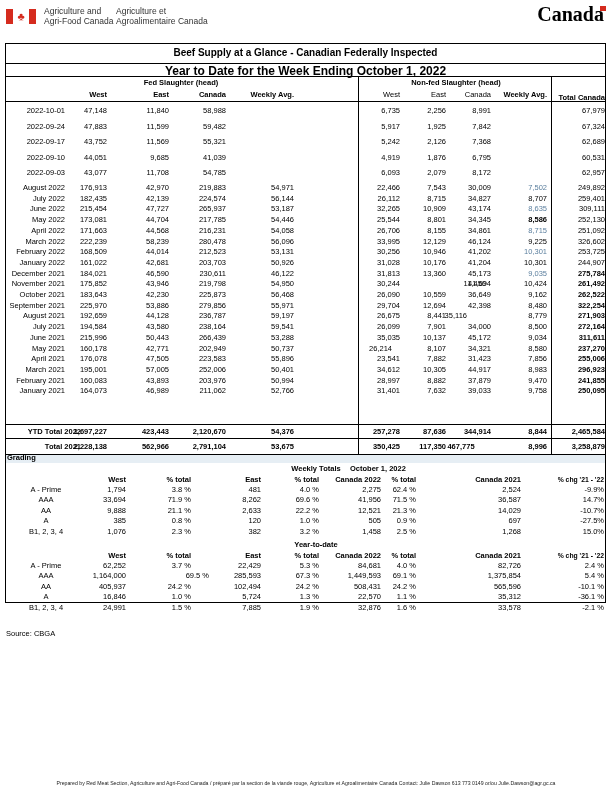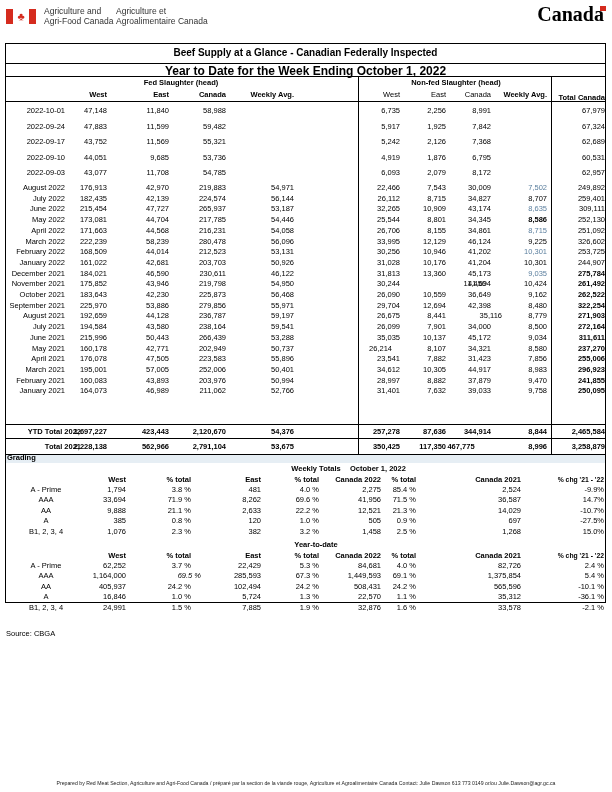--- a/index.html
+++ b/index.html
@@ -91,21 +91,21 @@
       <div class="t r" style="left: 41px; top: 93px; width: 60px;">43,752</div>
       <div class="t r" style="left: 103px; top: 93px; width: 60px;">11,569</div>
       <div class="t r" style="left: 160px; top: 93px; width: 60px;">55,321</div>
       <div class="t r" style="left: 334px; top: 93px; width: 60px;">5,242</div>
       <div class="t r" style="left: 380px; top: 93px; width: 60px;">2,126</div>
       <div class="t r" style="left: 425px; top: 93px; width: 60px;">7,368</div>
       <div class="t r" style="left: 539px; top: 93px; width: 60px;">62,689</div>
       <div class="t r" style="left: 0px; top: 108.5px; width: 59px;">2022-09-10</div>
       <div class="t r" style="left: 41px; top: 108.5px; width: 60px;">44,051</div>
       <div class="t r" style="left: 103px; top: 108.5px; width: 60px;">9,685</div>
-      <div class="t r" style="left: 160px; top: 108.5px; width: 60px;">53,736</div>
+      <div class="t r" style="left: 160px; top: 108.5px; width: 60px;">41,039</div>
       <div class="t r" style="left: 334px; top: 108.5px; width: 60px;">4,919</div>
       <div class="t r" style="left: 380px; top: 108.5px; width: 60px;">1,876</div>
       <div class="t r" style="left: 425px; top: 108.5px; width: 60px;">6,795</div>
       <div class="t r" style="left: 539px; top: 108.5px; width: 60px;">60,531</div>
       <div class="t r" style="left: 0px; top: 124px; width: 59px;">2022-09-03</div>
       <div class="t r" style="left: 41px; top: 124px; width: 60px;">43,077</div>
       <div class="t r" style="left: 103px; top: 124px; width: 60px;">11,708</div>
       <div class="t r" style="left: 160px; top: 124px; width: 60px;">54,785</div>
       <div class="t r" style="left: 334px; top: 124px; width: 60px;">6,093</div>
       <div class="t r" style="left: 380px; top: 124px; width: 60px;">2,079</div>
@@ -231,21 +231,21 @@
       <div class="t r" style="left: 425px; top: 256.7px; width: 60px;">42,398</div>
       <div class="t r" style="left: 481px; top: 256.7px; width: 60px;">8,480</div>
       <div class="t r b" style="left: 539px; top: 256.7px; width: 60px;">322,254</div>
       <div class="t r" style="left: 0px; top: 267.4px; width: 59px;">August 2021</div>
       <div class="t r" style="left: 41px; top: 267.4px; width: 60px;">192,659</div>
       <div class="t r" style="left: 103px; top: 267.4px; width: 60px;">44,128</div>
       <div class="t r" style="left: 160px; top: 267.4px; width: 60px;">236,787</div>
       <div class="t r" style="left: 228px; top: 267.4px; width: 60px;">59,197</div>
       <div class="t r" style="left: 334px; top: 267.4px; width: 60px;">26,675</div>
       <div class="t r" style="left: 380px; top: 267.4px; width: 60px;">8,441</div>
-      <div class="t r" style="left: 436px; top: 267.4px; width: 60px;">35,116</div>
+      <div class="t r" style="left: 401px; top: 267.4px; width: 60px;">35,116</div>
       <div class="t r" style="left: 481px; top: 267.4px; width: 60px;">8,779</div>
       <div class="t r b" style="left: 539px; top: 267.4px; width: 60px;">271,903</div>
       <div class="t r" style="left: 0px; top: 278.1px; width: 59px;">July 2021</div>
       <div class="t r" style="left: 41px; top: 278.1px; width: 60px;">194,584</div>
       <div class="t r" style="left: 103px; top: 278.1px; width: 60px;">43,580</div>
       <div class="t r" style="left: 160px; top: 278.1px; width: 60px;">238,164</div>
       <div class="t r" style="left: 228px; top: 278.1px; width: 60px;">59,541</div>
       <div class="t r" style="left: 334px; top: 278.1px; width: 60px;">26,099</div>
       <div class="t r" style="left: 380px; top: 278.1px; width: 60px;">7,901</div>
       <div class="t r" style="left: 425px; top: 278.1px; width: 60px;">34,000</div>
@@ -346,21 +346,21 @@
       <div class="t r b" style="left: 305px; top: 431px; width: 70px;">Canada 2022</div>
       <div class="t r b" style="left: 340px; top: 431px; width: 70px;">% total</div>
       <div class="t r b" style="left: 445px; top: 431px; width: 70px;">Canada 2021</div>
       <div class="t r b" style="left: 528px; top: 431px; width: 70px; font-size: 6.8px;">% chg '21 - '22</div>
       <div class="t c" style="left: 10px; top: 441px; width: 60px;">A - Prime</div>
       <div class="t r" style="left: 50px; top: 441px; width: 70px;">1,794</div>
       <div class="t r" style="left: 115px; top: 441px; width: 70px;">3.8 %</div>
       <div class="t r" style="left: 185px; top: 441px; width: 70px;">481</div>
       <div class="t r" style="left: 243px; top: 441px; width: 70px;">4.0 %</div>
       <div class="t r" style="left: 305px; top: 441px; width: 70px;">2,275</div>
-      <div class="t r" style="left: 340px; top: 441px; width: 70px;">85.4 %</div>
+      <div class="t r" style="left: 340px; top: 441px; width: 70px;">62.4 %</div>
       <div class="t r" style="left: 445px; top: 441px; width: 70px;">2,524</div>
       <div class="t r" style="left: 528px; top: 441px; width: 70px;">-9.9%</div>
       <div class="t c" style="left: 10px; top: 451.4px; width: 60px;">AAA</div>
       <div class="t r" style="left: 50px; top: 451.4px; width: 70px;">33,694</div>
       <div class="t r" style="left: 115px; top: 451.4px; width: 70px;">71.9 %</div>
       <div class="t r" style="left: 185px; top: 451.4px; width: 70px;">8,262</div>
       <div class="t r" style="left: 243px; top: 451.4px; width: 70px;">69.6 %</div>
       <div class="t r" style="left: 305px; top: 451.4px; width: 70px;">41,956</div>
       <div class="t r" style="left: 340px; top: 451.4px; width: 70px;">71.5 %</div>
       <div class="t r" style="left: 445px; top: 451.4px; width: 70px;">36,587</div>
@@ -405,21 +405,21 @@
       <div class="t r" style="left: 50px; top: 517px; width: 70px;">62,252</div>
       <div class="t r" style="left: 115px; top: 517px; width: 70px;">3.7 %</div>
       <div class="t r" style="left: 185px; top: 517px; width: 70px;">22,429</div>
       <div class="t r" style="left: 243px; top: 517px; width: 70px;">5.3 %</div>
       <div class="t r" style="left: 305px; top: 517px; width: 70px;">84,681</div>
       <div class="t r" style="left: 340px; top: 517px; width: 70px;">4.0 %</div>
       <div class="t r" style="left: 445px; top: 517px; width: 70px;">82,726</div>
       <div class="t r" style="left: 528px; top: 517px; width: 70px;">2.4 %</div>
       <div class="t c" style="left: 10px; top: 527.4px; width: 60px;">AAA</div>
       <div class="t r" style="left: 50px; top: 527.4px; width: 70px;">1,164,000</div>
-      <div class="t r" style="left: 125px; top: 527.4px; width: 70px; font-style: italic;">69.5 %</div>
+      <div class="t r" style="left: 133px; top: 527.4px; width: 70px;">69.5 %</div>
       <div class="t r" style="left: 185px; top: 527.4px; width: 70px;">285,593</div>
       <div class="t r" style="left: 243px; top: 527.4px; width: 70px;">67.3 %</div>
       <div class="t r" style="left: 305px; top: 527.4px; width: 70px;">1,449,593</div>
       <div class="t r" style="left: 340px; top: 527.4px; width: 70px;">69.1 %</div>
       <div class="t r" style="left: 445px; top: 527.4px; width: 70px;">1,375,854</div>
       <div class="t r" style="left: 528px; top: 527.4px; width: 70px;">5.4 %</div>
       <div class="t c" style="left: 10px; top: 537.8px; width: 60px;">AA</div>
       <div class="t r" style="left: 50px; top: 537.8px; width: 70px;">405,937</div>
       <div class="t r" style="left: 115px; top: 537.8px; width: 70px;">24.2 %</div>
       <div class="t r" style="left: 185px; top: 537.8px; width: 70px;">102,494</div>

